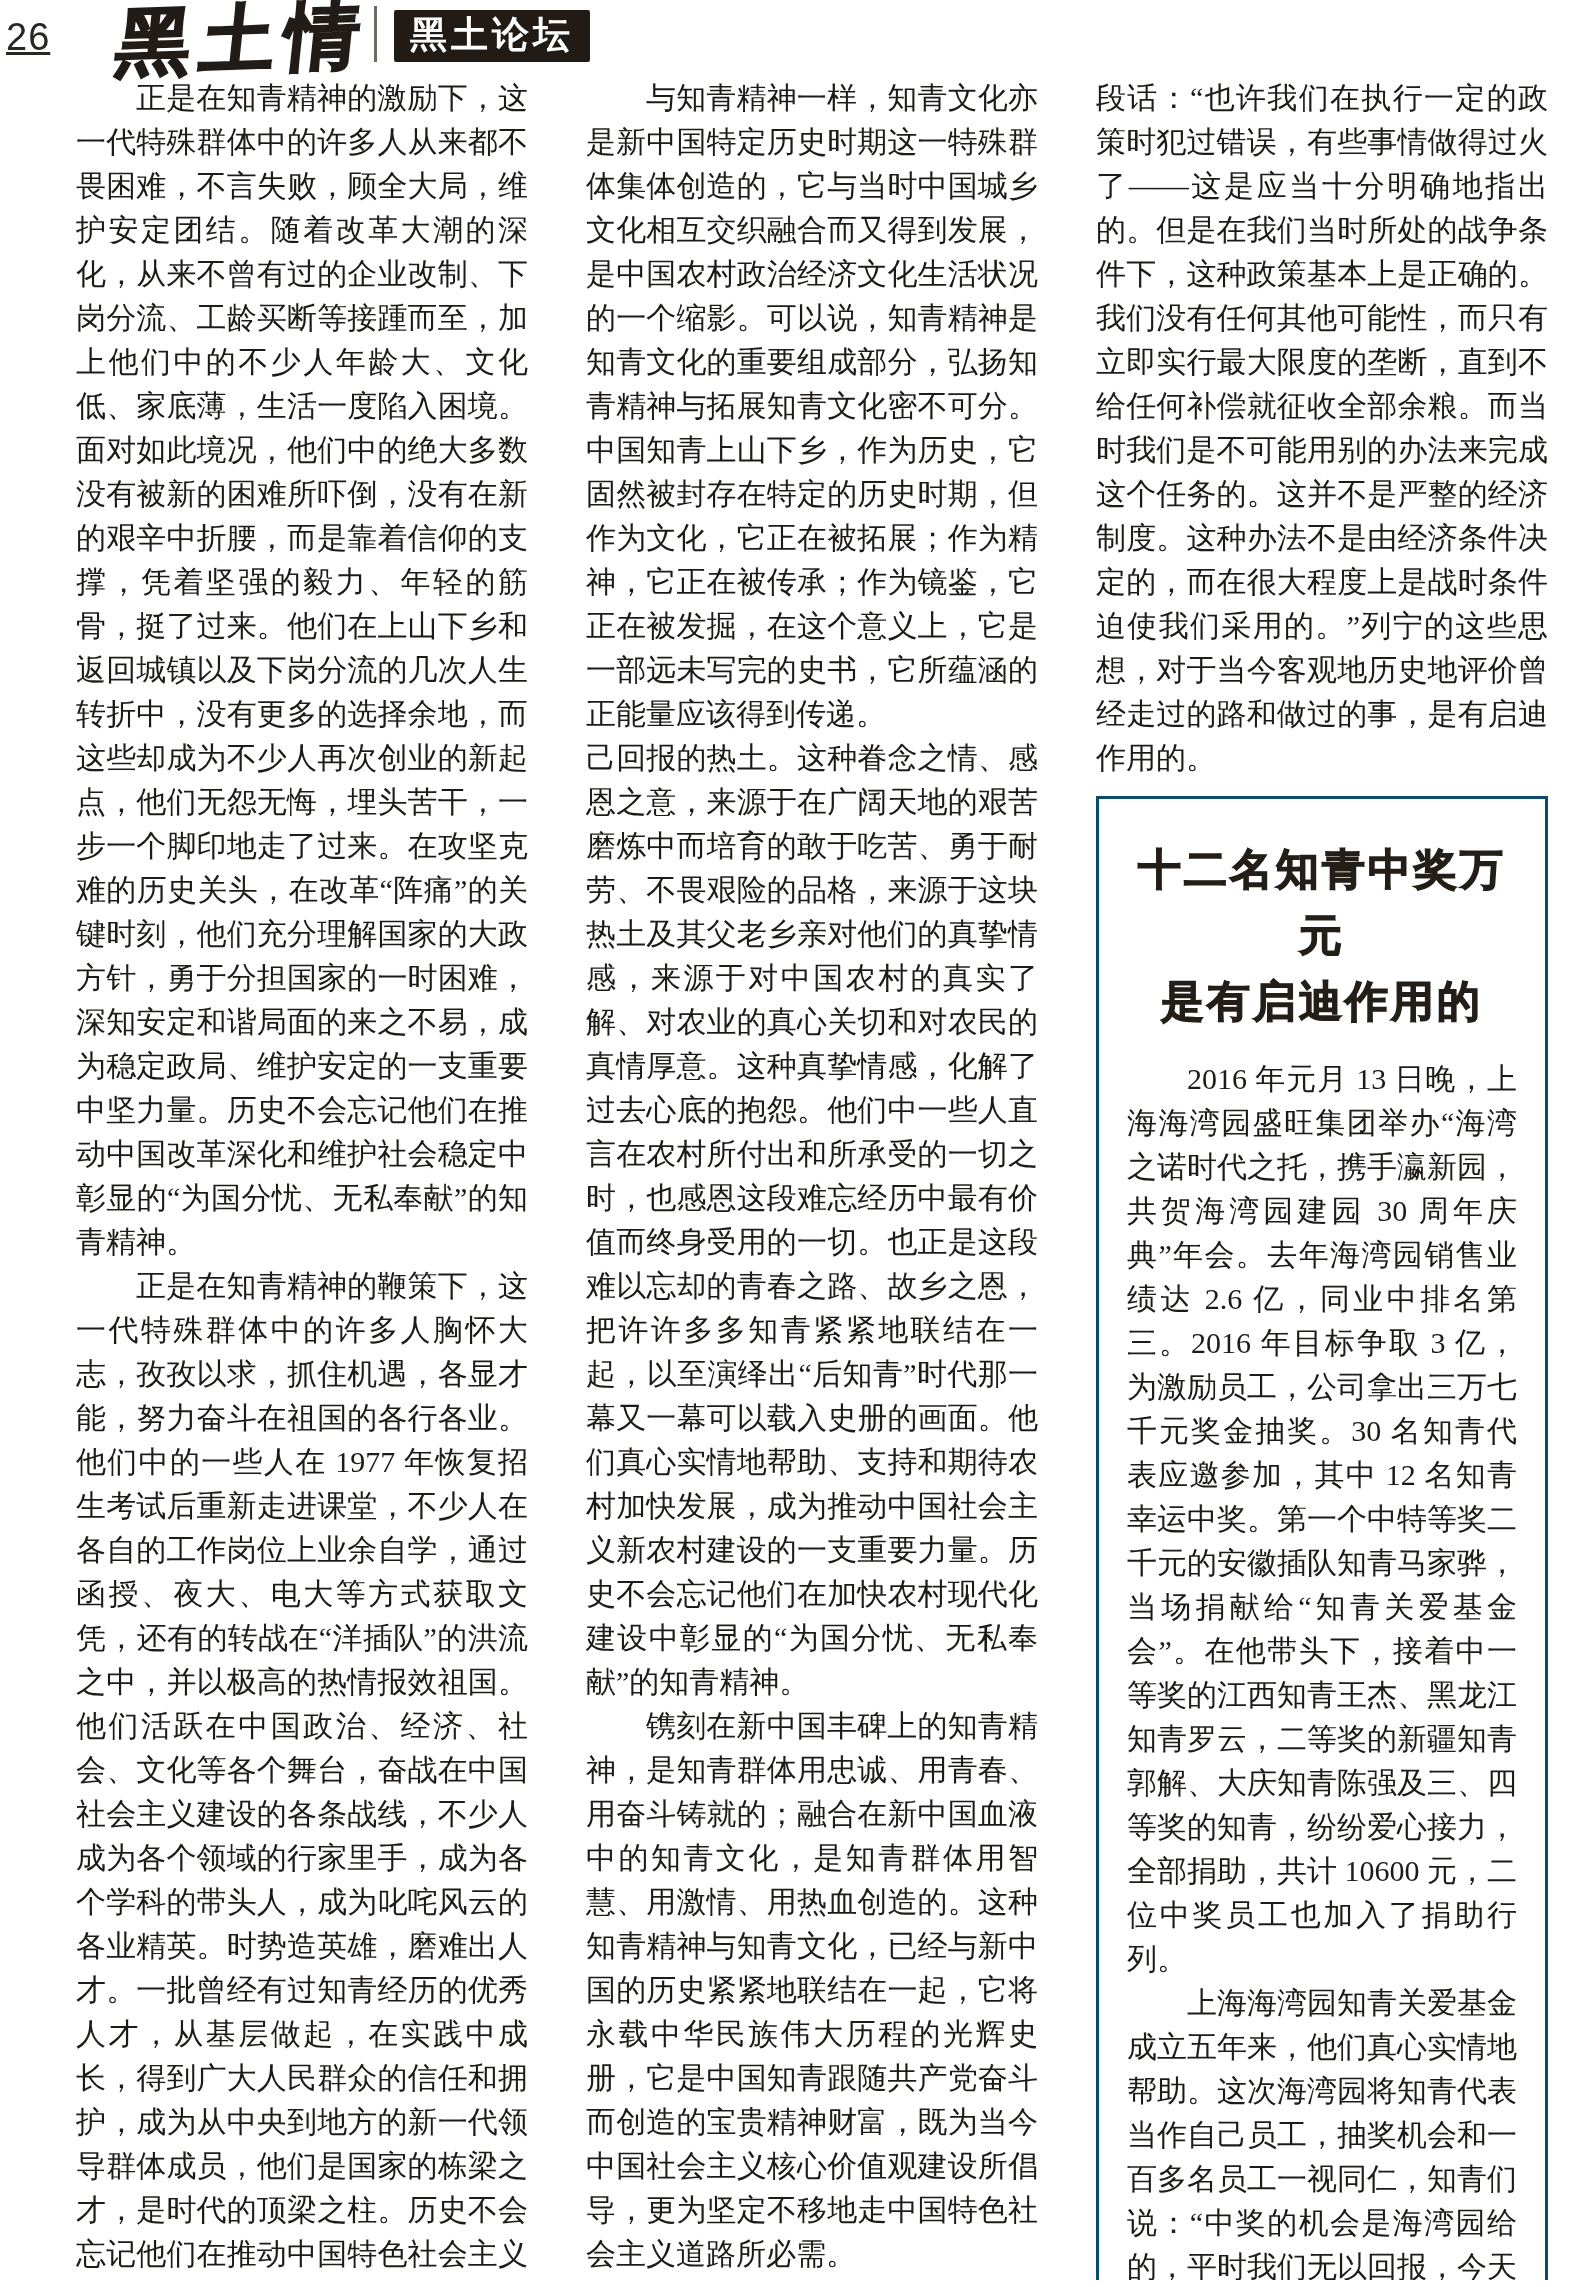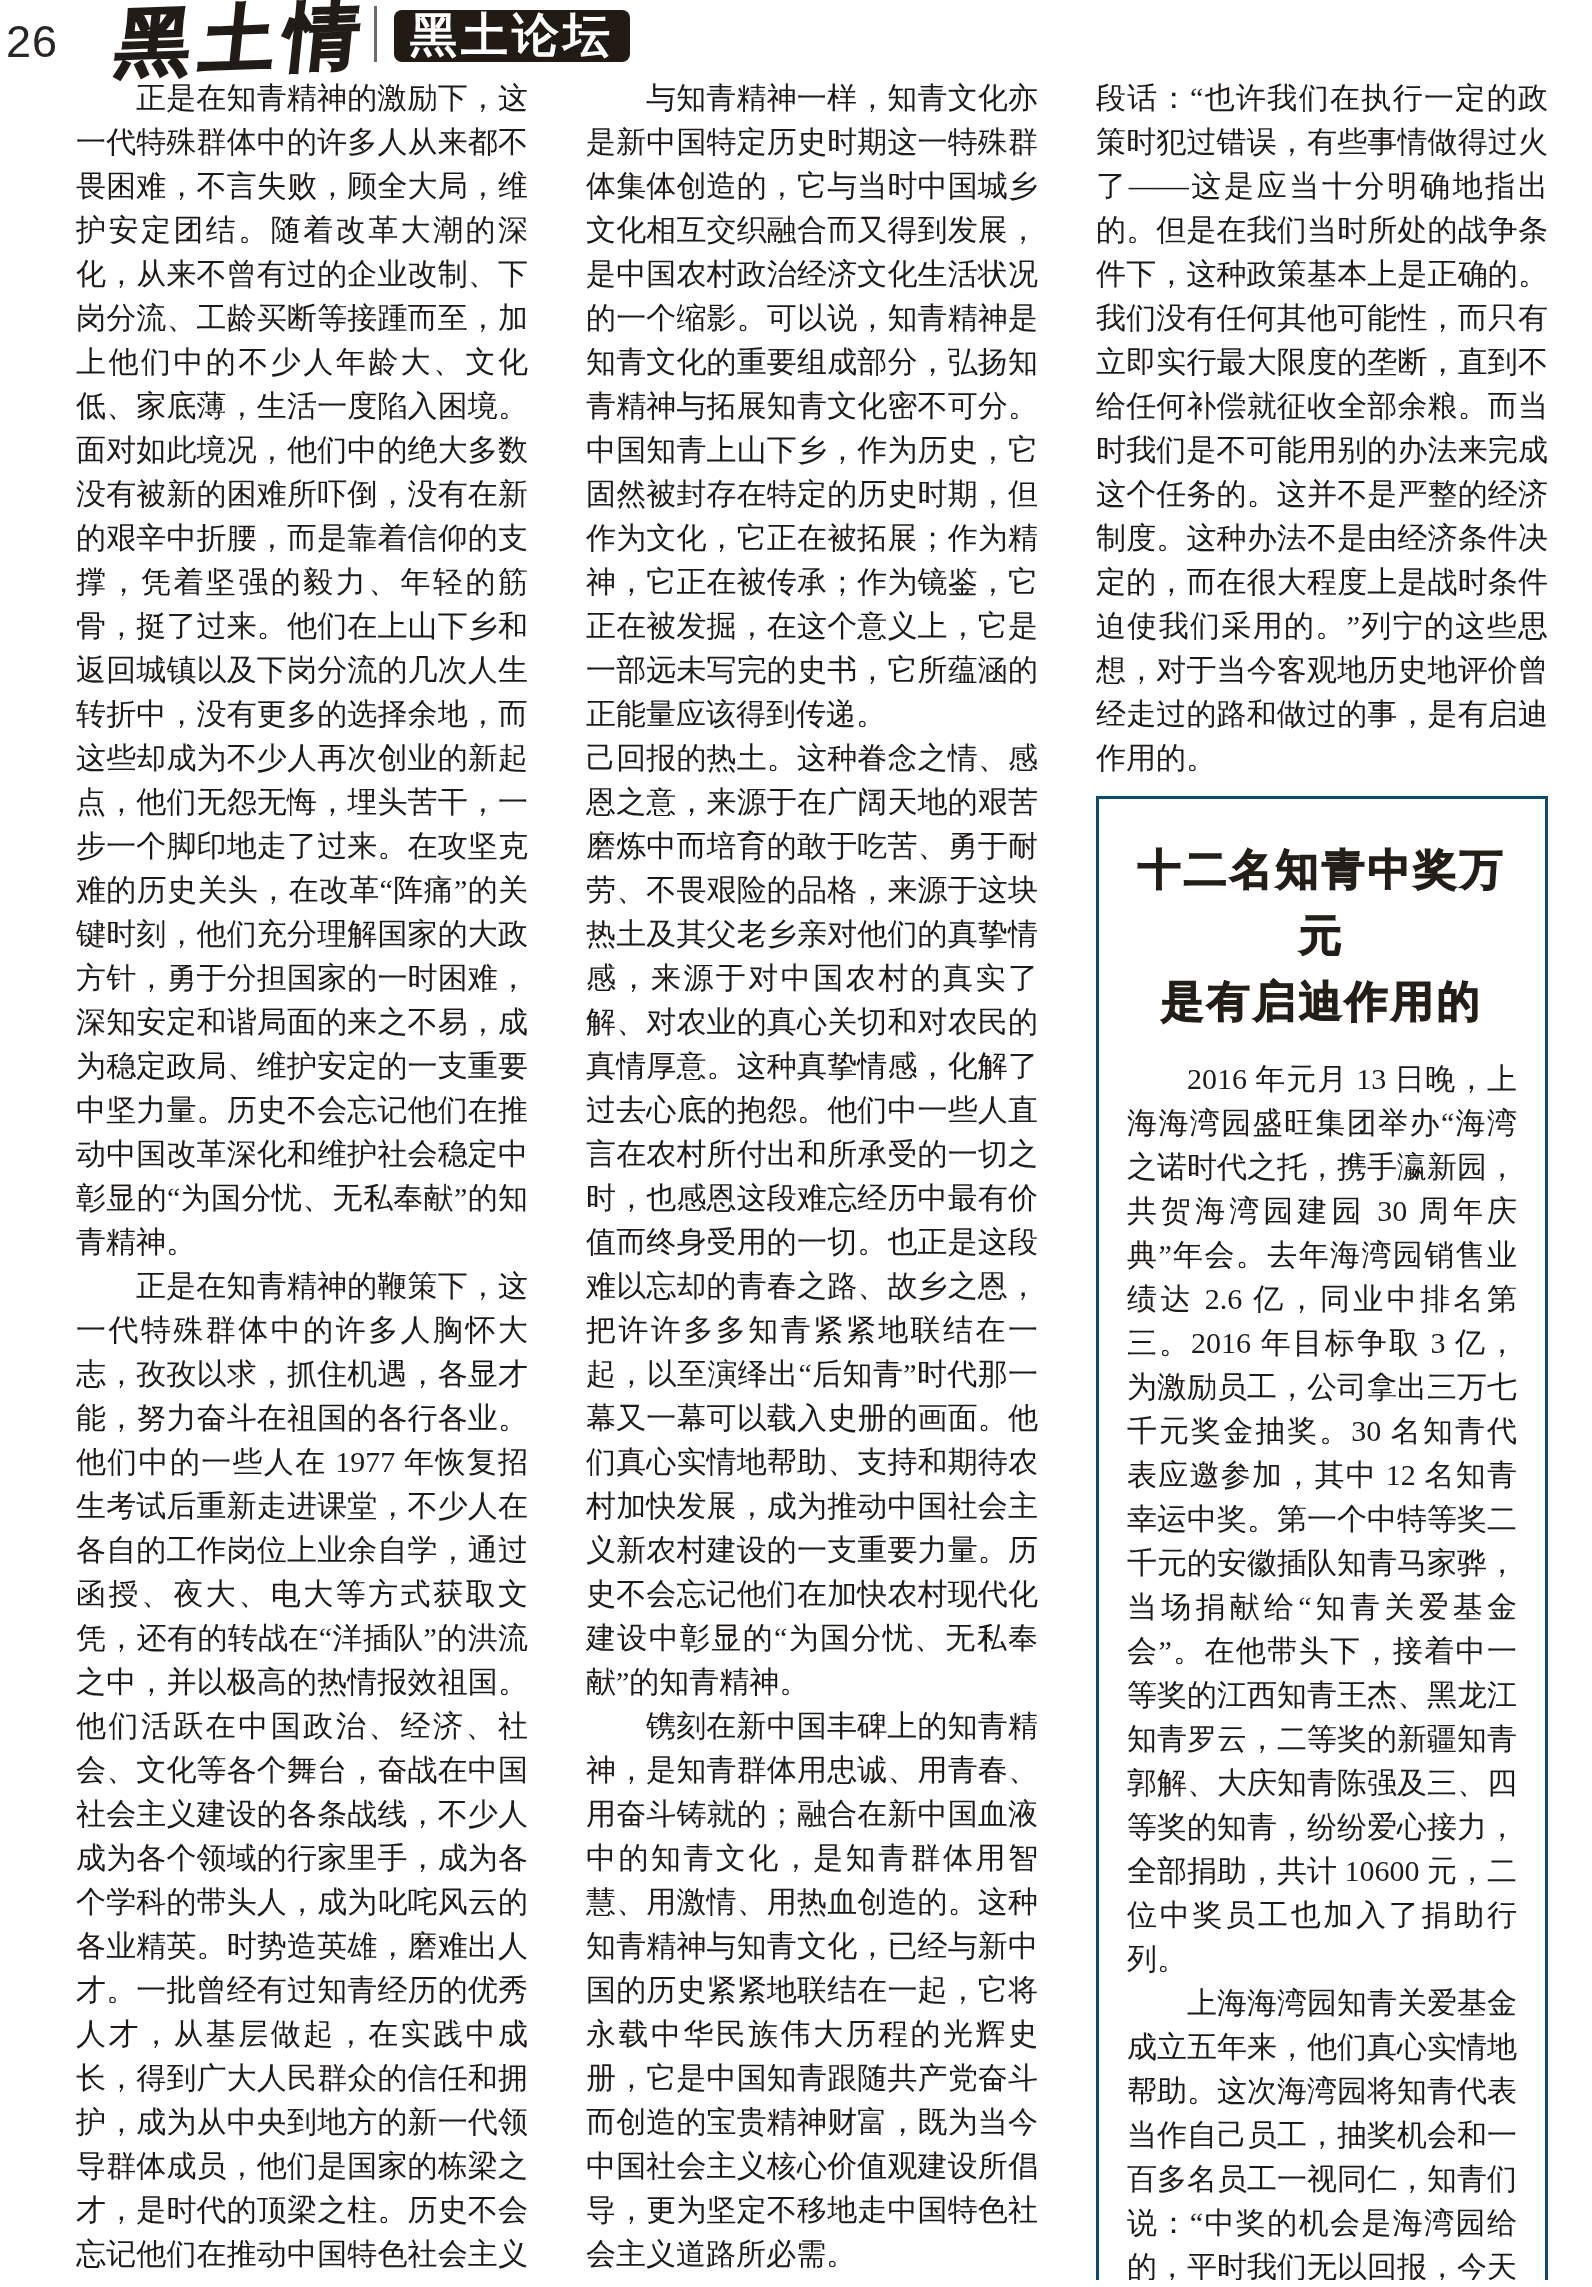--- a/index.html
+++ b/index.html
@@ -11,40 +11,40 @@
     position: relative;
     overflow: hidden;
   }
   .page { position: absolute; inset: 0; }
 
   
   .masthead-row { position: absolute; top: 0; left: 0; right: 0; height: 72px; }
   .page-num {
     position: absolute; left: 6px; top: 16px;
     font-family: "Liberation Sans", "DejaVu Sans", sans-serif;
-    font-size: 45px; color: #2a2624; letter-spacing: 1px;
+    font-size: 38px; color: #2a2624; letter-spacing: 1px; text-decoration: underline;
   }
   .logo {
     position: absolute; left: 117px; top: -10px;
     font-size: 74px; font-weight: bold; color: #221c18;
     letter-spacing: 10px; white-space: nowrap;
     transform: skewX(-8deg) rotate(-2deg);
     -webkit-text-stroke: 2px #221c18;
   }
   .header-divider {
     position: absolute; left: 374px; top: 6px;
     width: 3px; height: 56px; background: #6e6a66;
   }
   .section-badge {
     position: absolute; left: 394px; top: 10px;
     background: #221b15; color: #ffffff;
     font-family: "Liberation Sans", "DejaVu Sans", sans-serif;
-    font-weight: bold; font-size: 47px; line-height: 35px;
+    font-weight: bold; font-size: 37px; line-height: 35px;
     padding: 7px 16px 10px; letter-spacing: 4px;
-    border-radius: 8px;
+    border-radius: 2px;
   }
 
   
   .columns {
     position: absolute; left: 44px; right: 44px; top: 76px; bottom: 8px;
     display: flex; gap: 26px;
   }
   .col {
     flex: 1 1 0; min-width: 0; overflow: hidden;
     font-size: 30px; line-height: 44px;

